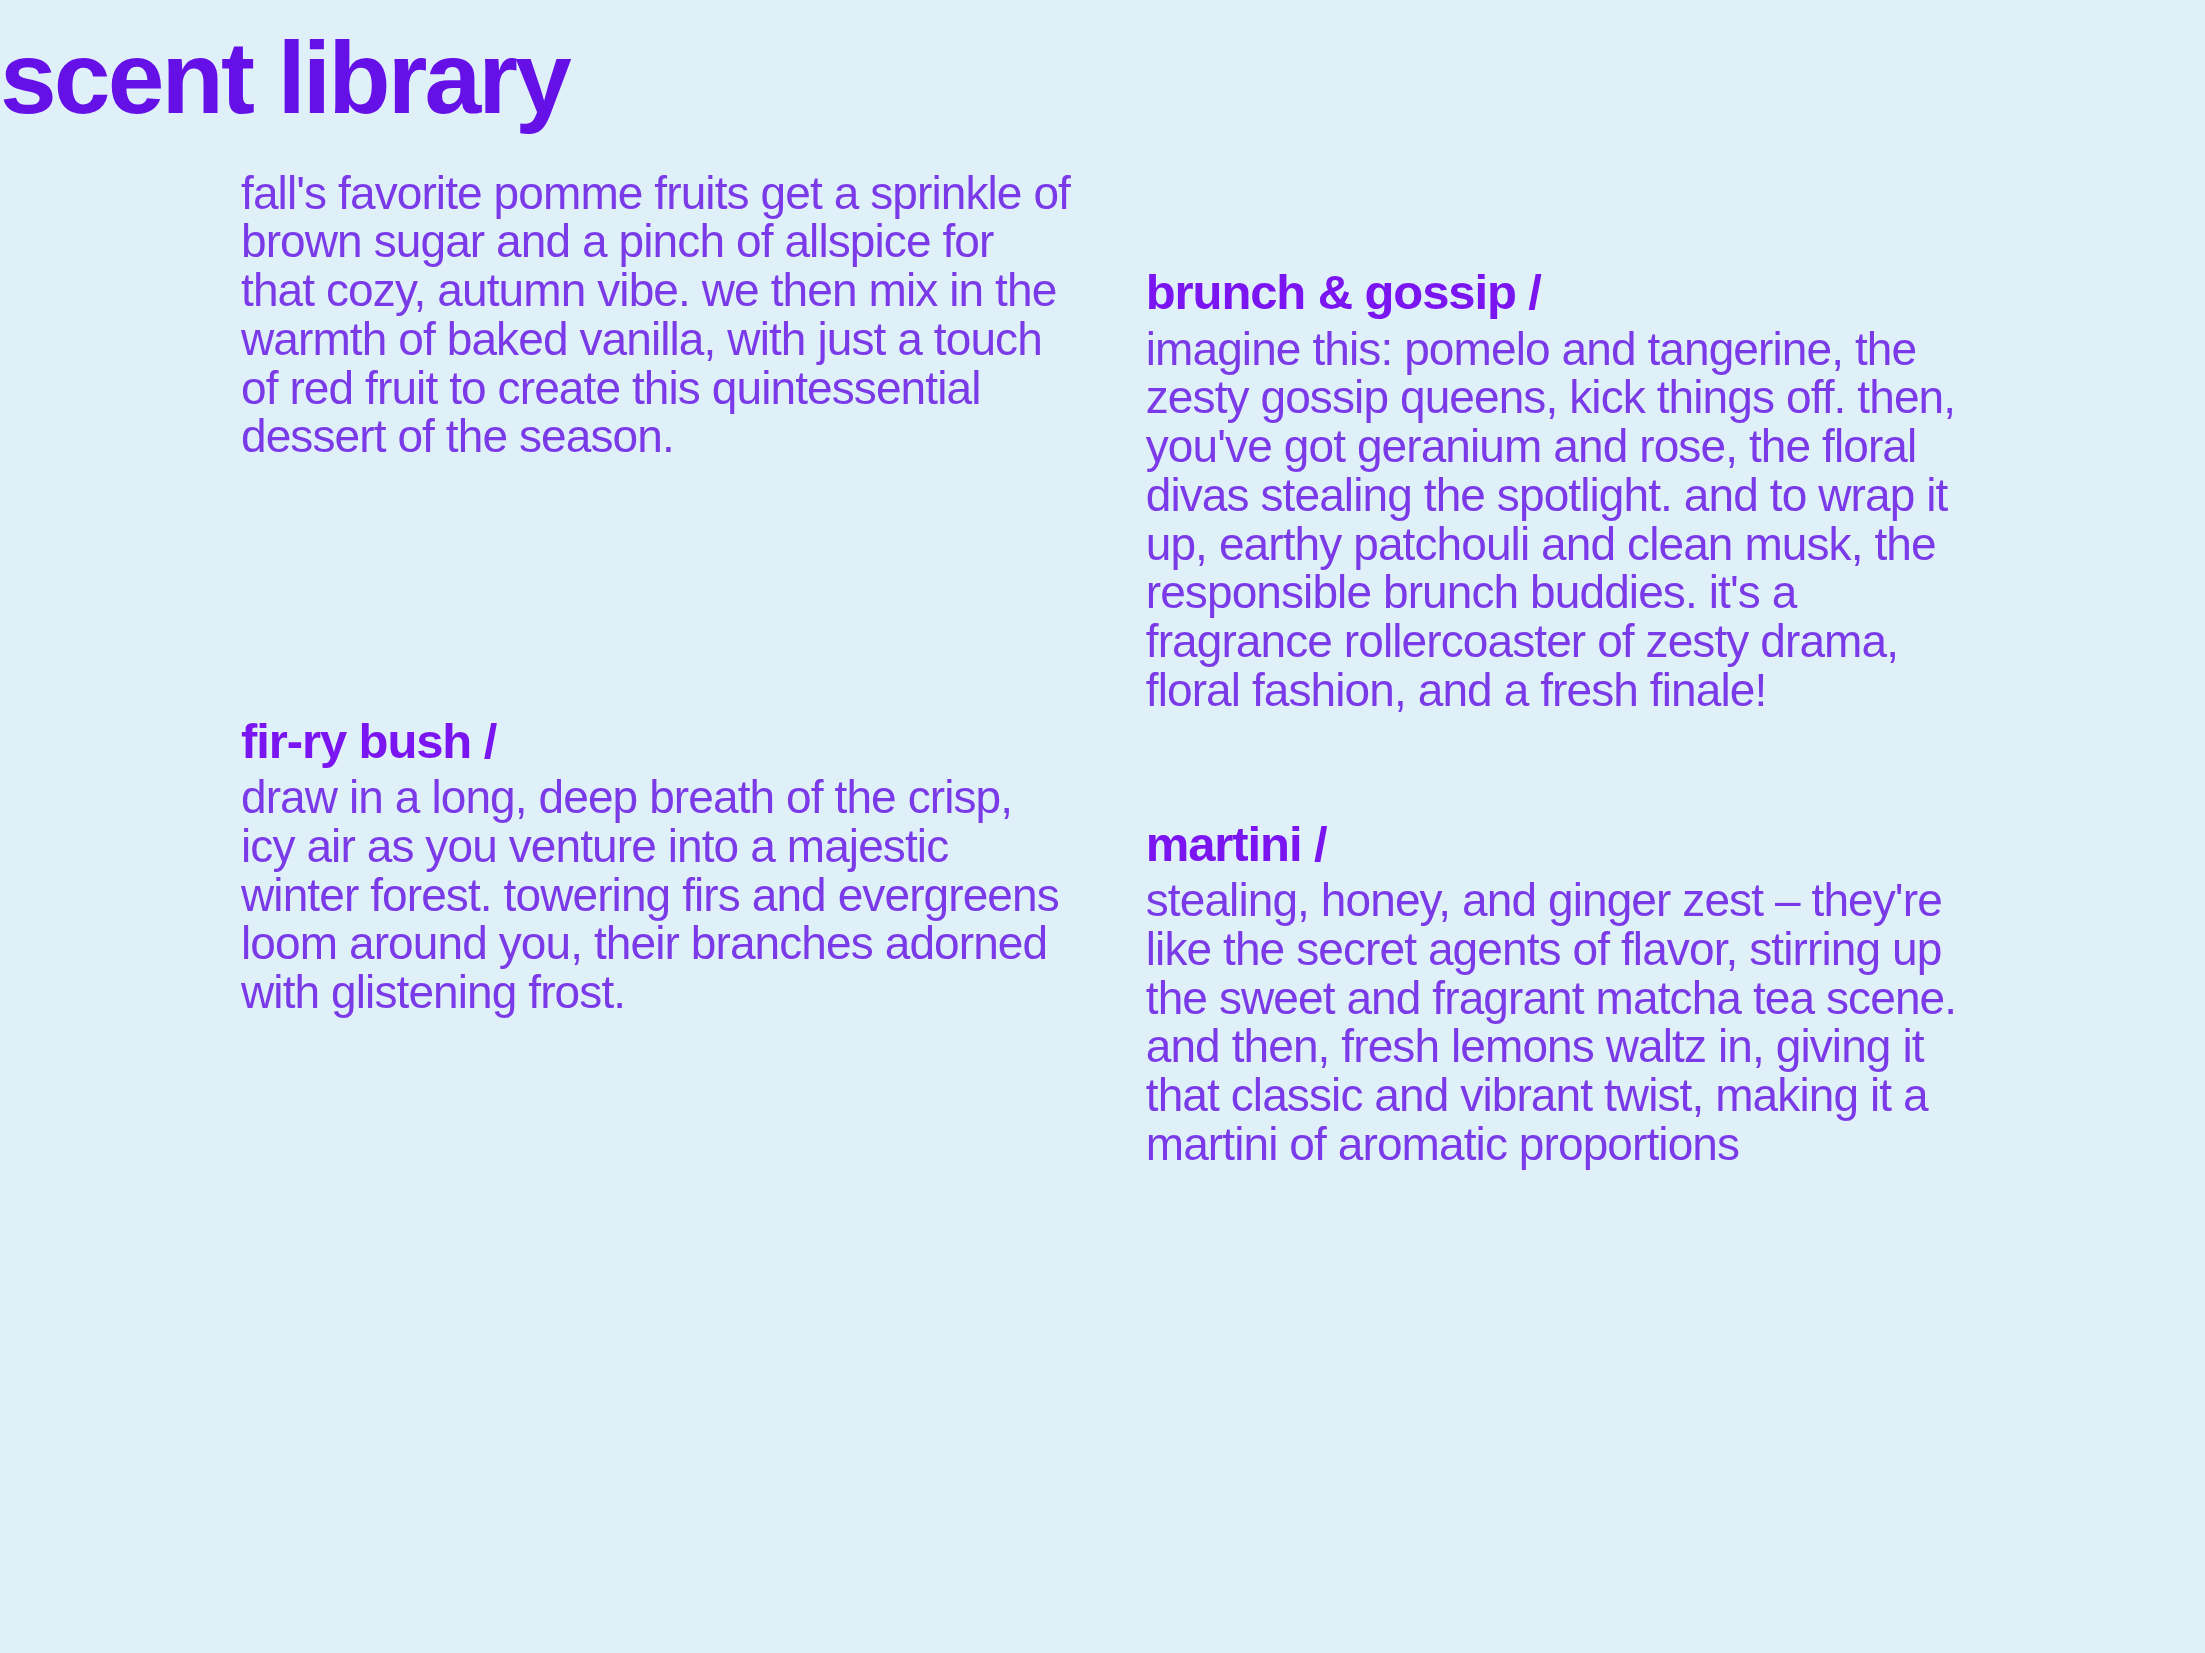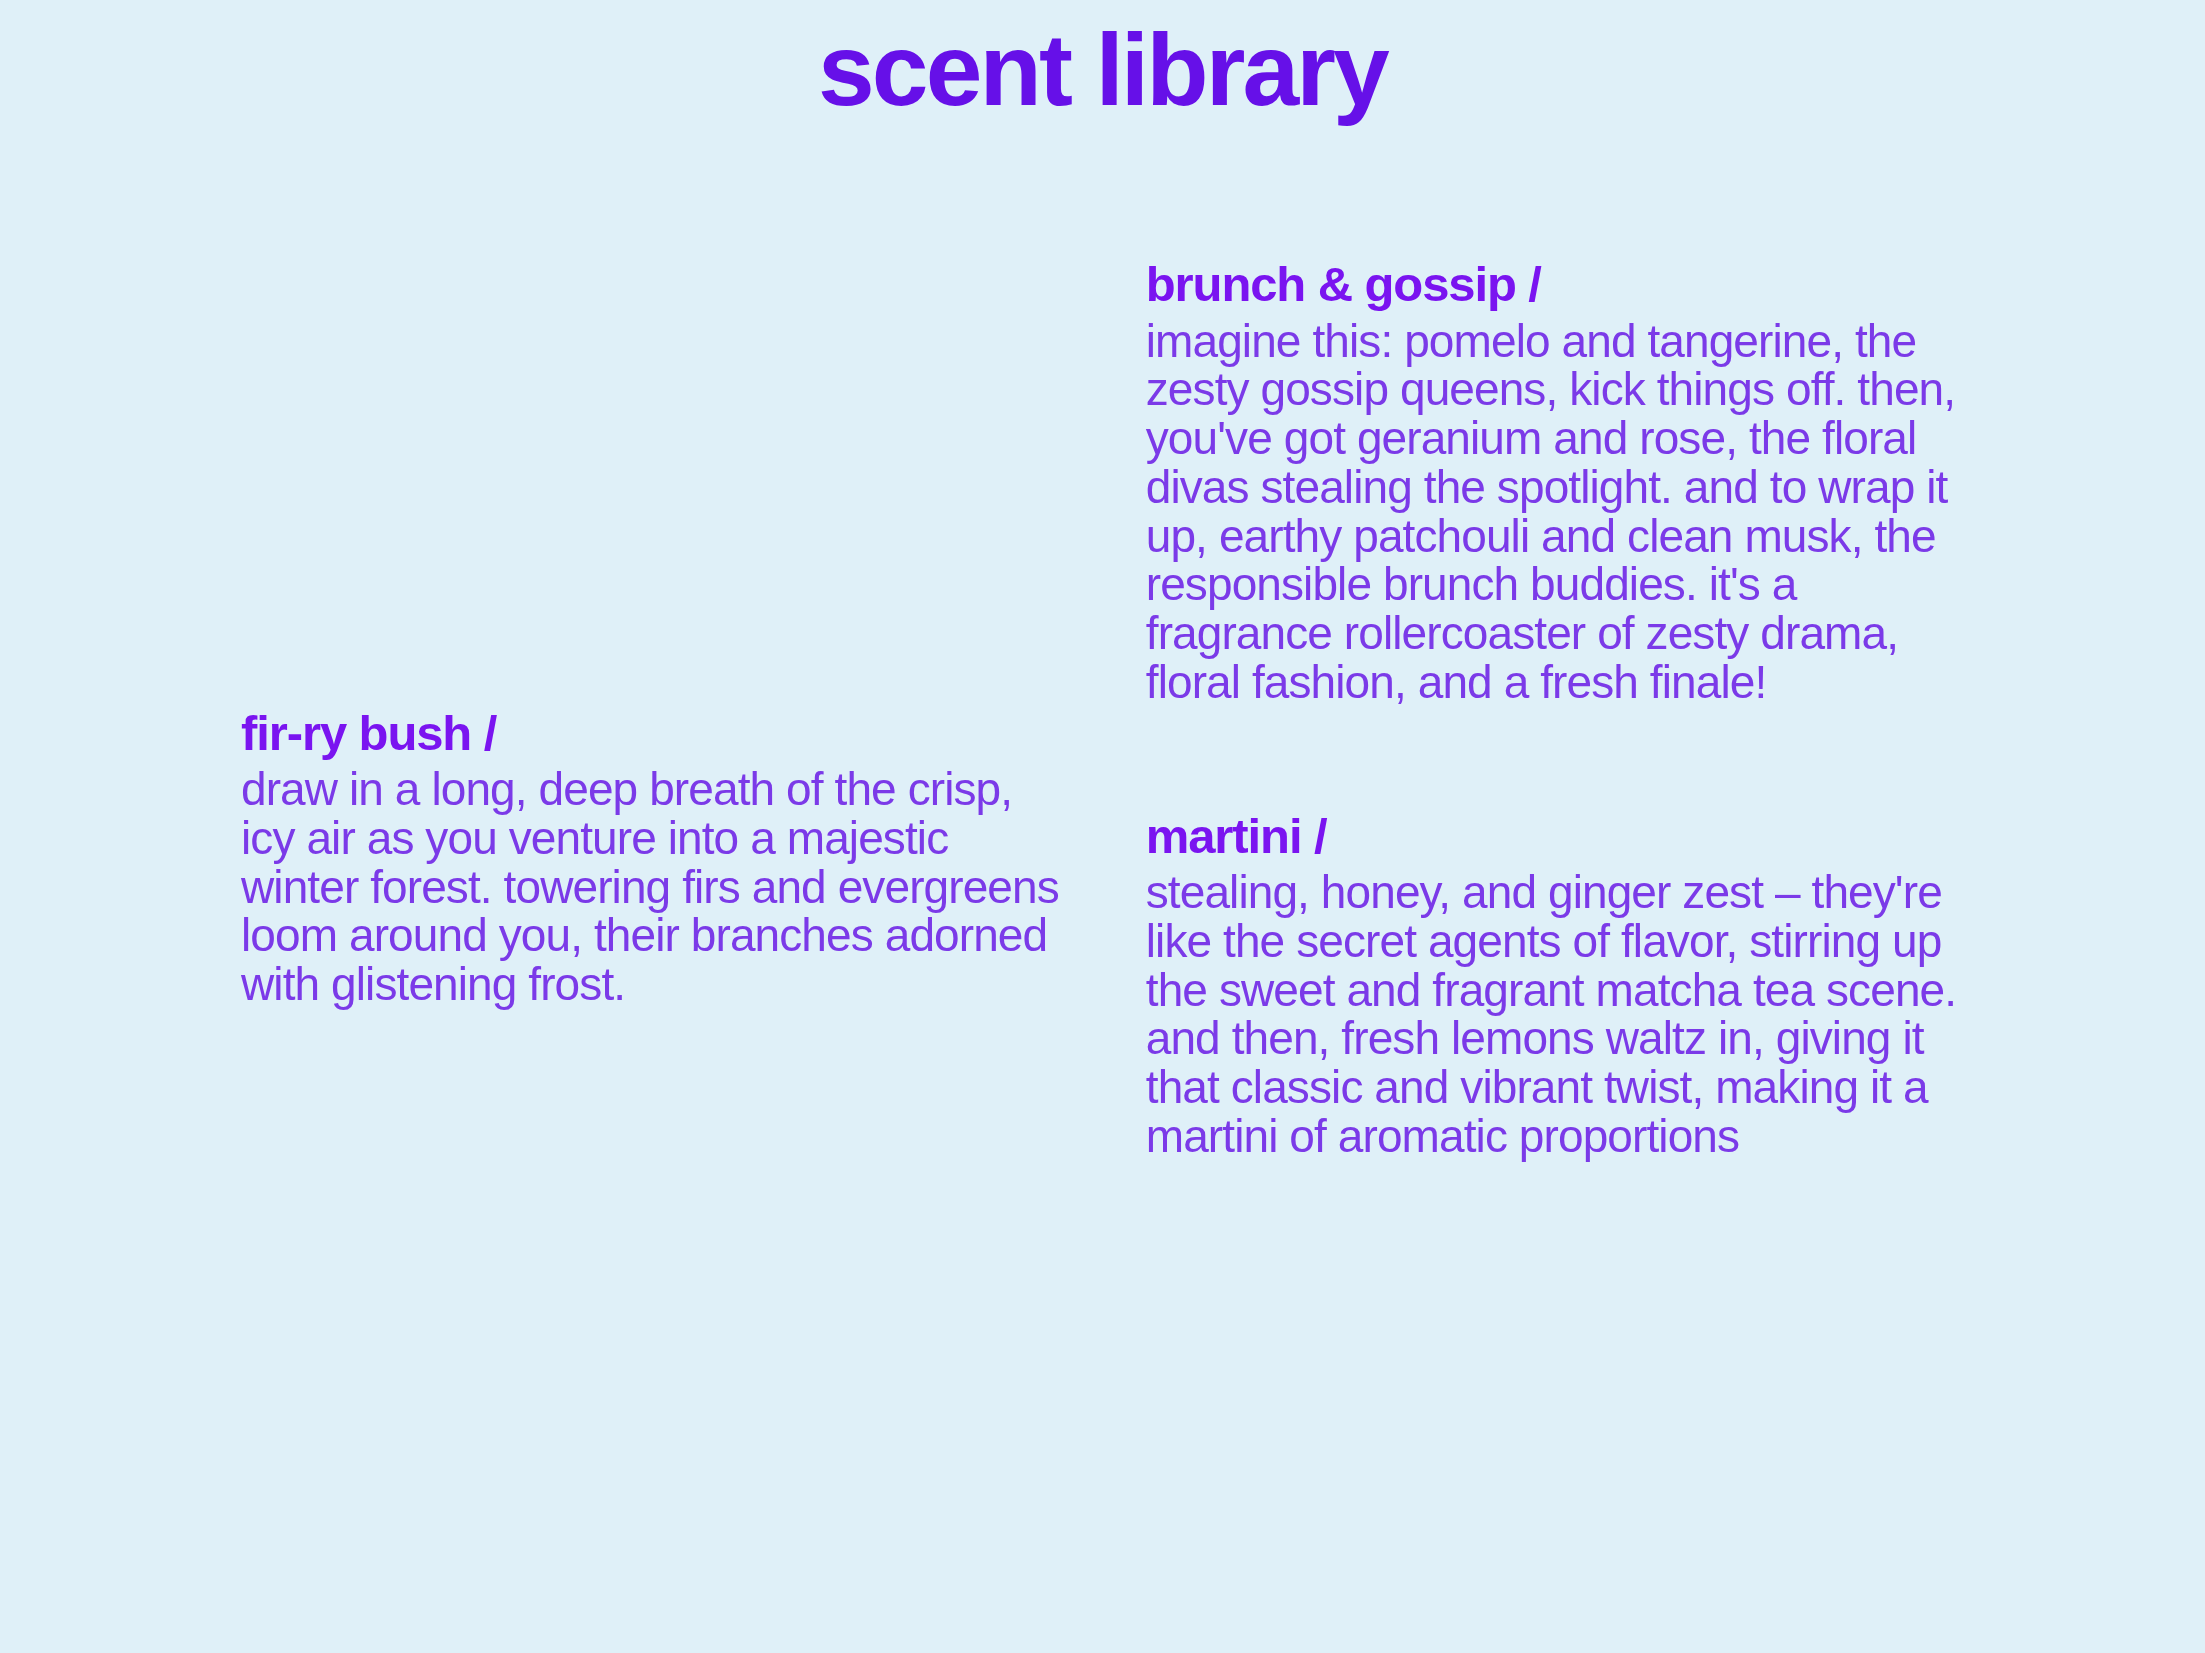--- a/index.html
+++ b/index.html
@@ -17,27 +17,27 @@
 
   .page {
     position: relative;
     width: 2205px;
     height: 1654px;
     background: #dff0f8;
     padding: 0;
   }
 
   .page-title {
-    text-align: center;
+    text-align: left;
     font-size: 102px;
     line-height: 1.0;
     font-weight: 700;
     color: #6610e8;
     letter-spacing: -2.9px;
-    padding-top: 19px;
+    padding-top: 27px;
     white-space: nowrap;
   }
 
   .grid {
     margin: 0 auto;
     width: 1746px;
     padding-left: 11.5px;
     display: grid;
     grid-template-columns: 1fr 1fr;
     column-gap: 75px;
@@ -79,20 +79,21 @@
 </head>
 <body>
 
 <div class="page">
 
   <h1 class="page-title">scent library</h1>
 
   <div class="grid">
 
     <div class="entry col-left">
+      <div class="entry-desc">fall's favorite pomme fruits get a sprinkle of brown sugar and a pinch of allspice for that cozy, autumn vibe. we then mix in the warmth of baked vanilla, with just a touch of red fruit to create this quintessential dessert of the season.</div>
     </div>
 
     <div class="entry col-left entry-row-2">
       <div class="entry-name">brunch &amp; gossip /</div>
       <div class="entry-desc">imagine this: pomelo and tangerine, the zesty gossip queens, kick things off. then, you've got geranium and rose, the floral divas stealing the spotlight. and to wrap it up, earthy patchouli and clean musk, the responsible brunch buddies. it's a fragrance rollercoaster of zesty drama, floral fashion, and a fresh finale!</div>
     </div>
 
     <div class="entry col-right">
       <div class="entry-name">fir-ry bush /</div>
       <div class="entry-desc">draw in a long, deep breath of the crisp, icy air as you venture into a majestic winter forest. towering firs and evergreens loom around you, their branches adorned with glistening frost.</div>

